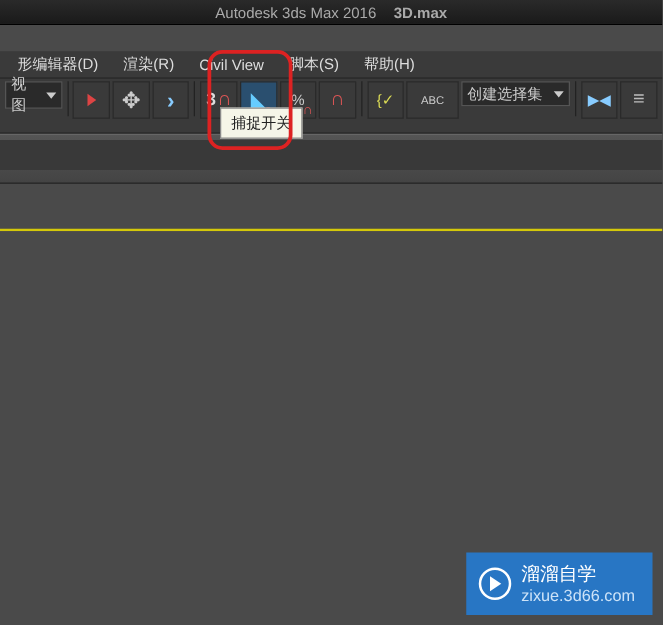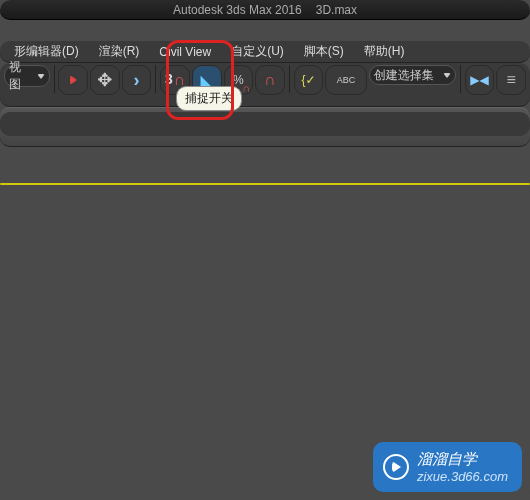--- a/index.html
+++ b/index.html
@@ -1,36 +1,36 @@
 <!DOCTYPE html>
 <html><head>
   <meta charset="utf-8">
   <style>
-    * { margin: 0; padding: 0; box-sizing: border-box; border-radius: 10px; }
+    * { margin: 0; padding: 0; box-sizing: border-box; }
     body {
       width: 530px;
       height: 500px;
       background: #4a4a4a;
       font-family: "Microsoft YaHei", Arial, sans-serif;
       font-size: 12px;
       overflow: hidden;
       position: relative;
     }
     .titlebar {
       background: linear-gradient(#2a2a2a, #1a1a1a);
       height: 20px;
       display: flex;
       align-items: center;
       justify-content: center;
       color: #ccc;
       font-size: 12px;
       border-bottom: 1px solid #000;
     }
     .titlebar .appname { color: #aaa; margin-right: 14px; }
-    .titlebar .filename { color: #aaa; }
+    .titlebar .filename { color: #aaa; font-weight: bold; }
     .menubar {
       background: #3a3a3a;
       height: 22px;
       display: flex;
       align-items: center;
       padding: 0 4px;
       color: #ddd;
       border-bottom: 1px solid #222;
       margin-top: 21px;
     }
@@ -115,21 +115,20 @@
       position: absolute;
       right: 8px;
       bottom: 8px;
       background: #2876c4;
       color: #fff;
       padding: 8px 14px 8px 10px;
       display: flex;
       align-items: center;
       gap: 8px;
       font-size: 15px;
-      font-style: italic;
     }
     .watermark .play-circle {
       width: 26px; height: 26px;
       border: 2px solid #fff;
       border-radius: 50%;
       display: flex;
       align-items: center;
       justify-content: center;
     }
     .watermark .play-tri {
@@ -176,21 +175,20 @@
 
 <div class="titlebar">
   <span class="appname">Autodesk 3ds Max 2016</span>
   <span class="filename">3D.max</span>
 </div>
 
 <div class="menubar">
   <div class="menu-item">形编辑器(D)</div>
   <div class="menu-item">渲染(R)</div>
   <div class="menu-item">Civil View</div>
-  <div class="menu-item">自定义(U)</div>
   <div class="menu-item">脚本(S)</div>
   <div class="menu-item">帮助(H)</div>
 </div>
 
 <div class="toolbar">
   <div class="dropdown">
     <span>视图</span>
     <span class="dropdown-arrow"></span>
   </div>
   <div class="sep"></div>

